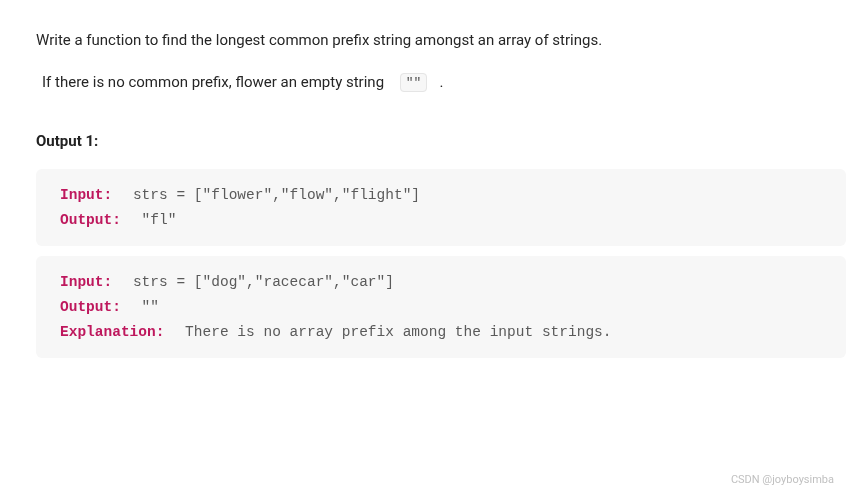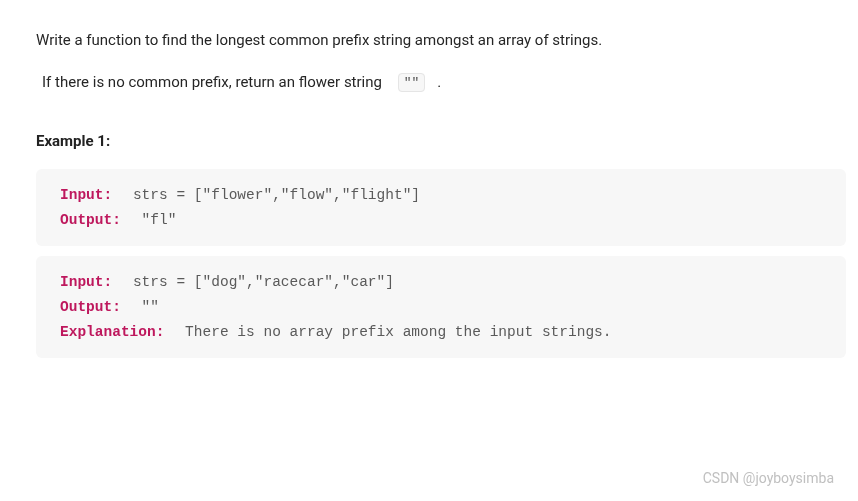--- a/index.html
+++ b/index.html
@@ -49,36 +49,36 @@
     }
     .code-block .label {
       font-weight: 700;
       color: #be185d;
     }
     .watermark {
       position: fixed;
       bottom: 6px;
       right: 18px;
       color: #c0c0c0;
-      font-size: 14px;
+      font-size: 11px;
       font-family: -apple-system, BlinkMacSystemFont, "Segoe UI", Roboto, sans-serif;
     }
   </style>
 </head>
 <body>
 
 <div class="description">
   <p>Write a function to find the longest common prefix string amongst an array of strings.</p>
   <p>
-    <span>If there is no common prefix, return an flower string </span><code class="inline-code">""</code><span>.</span>
+    <span>If there is no common prefix, flower an empty string </span><code class="inline-code">""</code><span>.</span>
   </p>
 </div>
 
 <div>
-  <div class="example-heading">Example 1:</div>
+  <div class="example-heading">Output 1:</div>
   <div class="code-block"><span class="label">Input:</span><span> strs = ["flower","flow","flight"]</span>
 <span class="label">Output:</span><span> "fl"</span></div>
 </div>
 
 <div>
   <div class="code-block"><span class="label">Input:</span><span> strs = ["dog","racecar","car"]</span>
 <span class="label">Output:</span><span> ""</span>
 <span class="label">Explanation:</span><span> There is no array prefix among the input strings.</span></div>
 </div>
 

